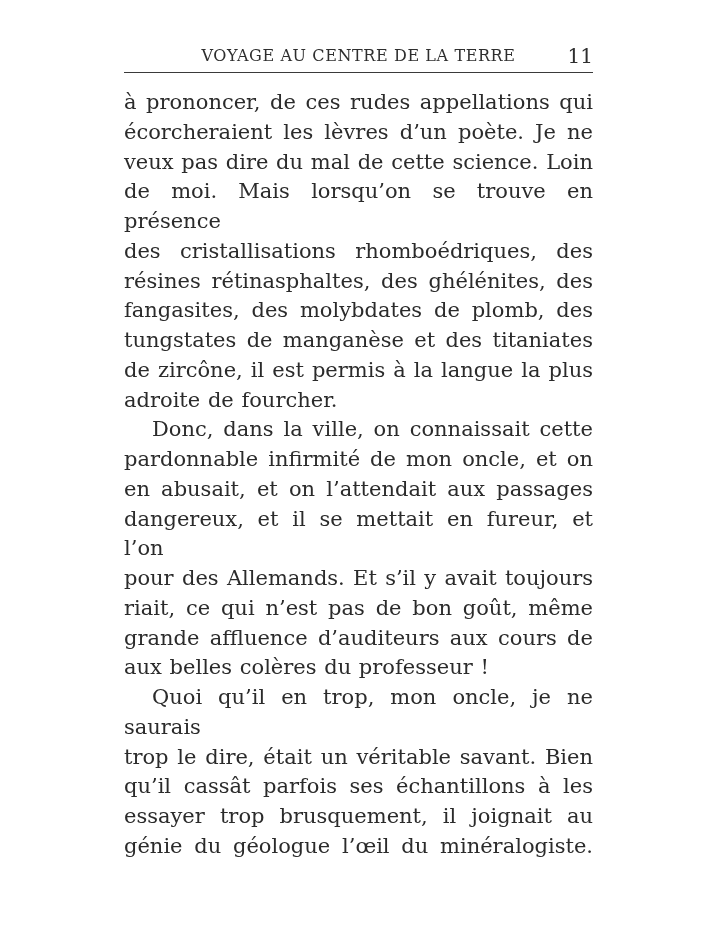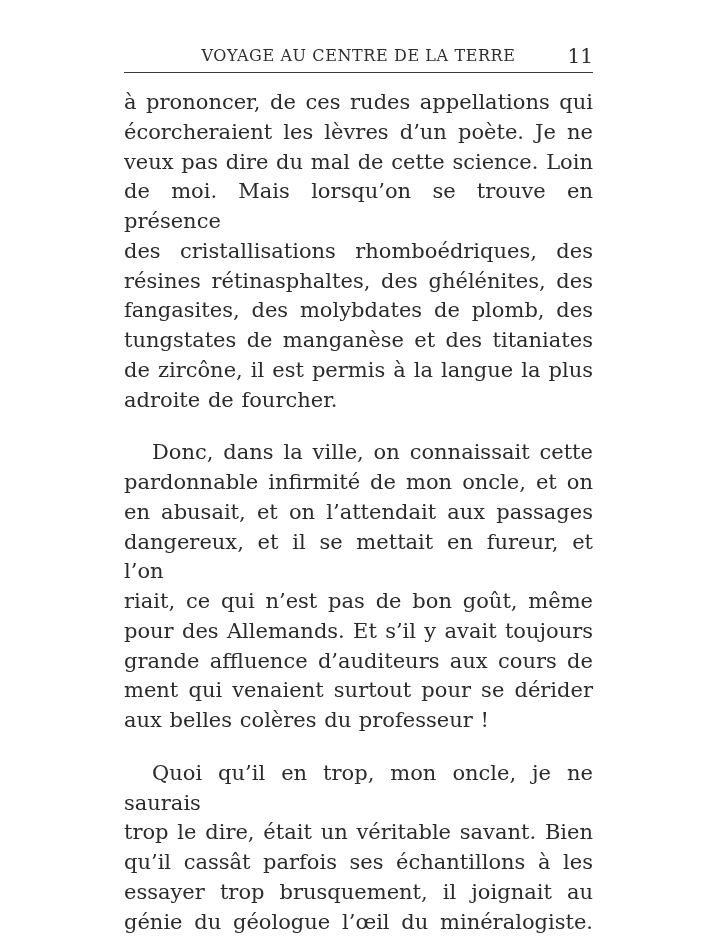--- a/index.html
+++ b/index.html
@@ -63,21 +63,20 @@
     text-align: justify;
     text-align-last: justify;
     word-spacing: 1px;
     white-space: normal;
   }
   .line.para-end {
     text-align-last: left;
   }
   .line.indent {
     text-indent: 28px;
-    margin-top: 23px;
   }
 </style>
 </head>
 <body>
 
 <div class="page">
 
   <div class="running-head">
     <span class="running-title">VOYAGE AU CENTRE DE LA TERRE</span>
     <span class="page-number">11</span>
@@ -93,24 +92,23 @@
       <div class="line">des cristallisations rhomboédriques, des</div>
       <div class="line">résines rétinasphaltes, des ghélénites, des</div>
       <div class="line">fangasites, des molybdates de plomb, des</div>
       <div class="line">tungstates de manganèse et des titaniates</div>
       <div class="line">de zircône, il est permis à la langue la plus</div>
       <div class="line para-end">adroite de fourcher.</div>
       <div class="line indent">Donc, dans la ville, on connaissait cette</div>
       <div class="line">pardonnable infirmité de mon oncle, et on</div>
       <div class="line">en abusait, et on l’attendait aux passages</div>
       <div class="line">dangereux, et il se mettait en fureur, et l’on</div>
+      <div class="line">pour des Allemands. Et s’il y avait toujours</div>
       <div class="line">riait, ce qui n’est pas de bon goût, même</div>
-      <div class="line">pour des Allemands. Et s’il y avait toujours</div>
       <div class="line">grande affluence d’auditeurs aux cours de</div>
-      <div class="line">ment qui venaient surtout pour se dérider</div>
       <div class="line para-end">aux belles colères du professeur !</div>
       <div class="line indent">Quoi qu’il en trop, mon oncle, je ne saurais</div>
       <div class="line">trop le dire, était un véritable savant. Bien</div>
       <div class="line">qu’il cassât parfois ses échantillons à les</div>
       <div class="line">essayer trop brusquement, il joignait au</div>
       <div class="line">génie du géologue l’œil du minéralogiste.</div>
     </div>
 
 </div>
 

